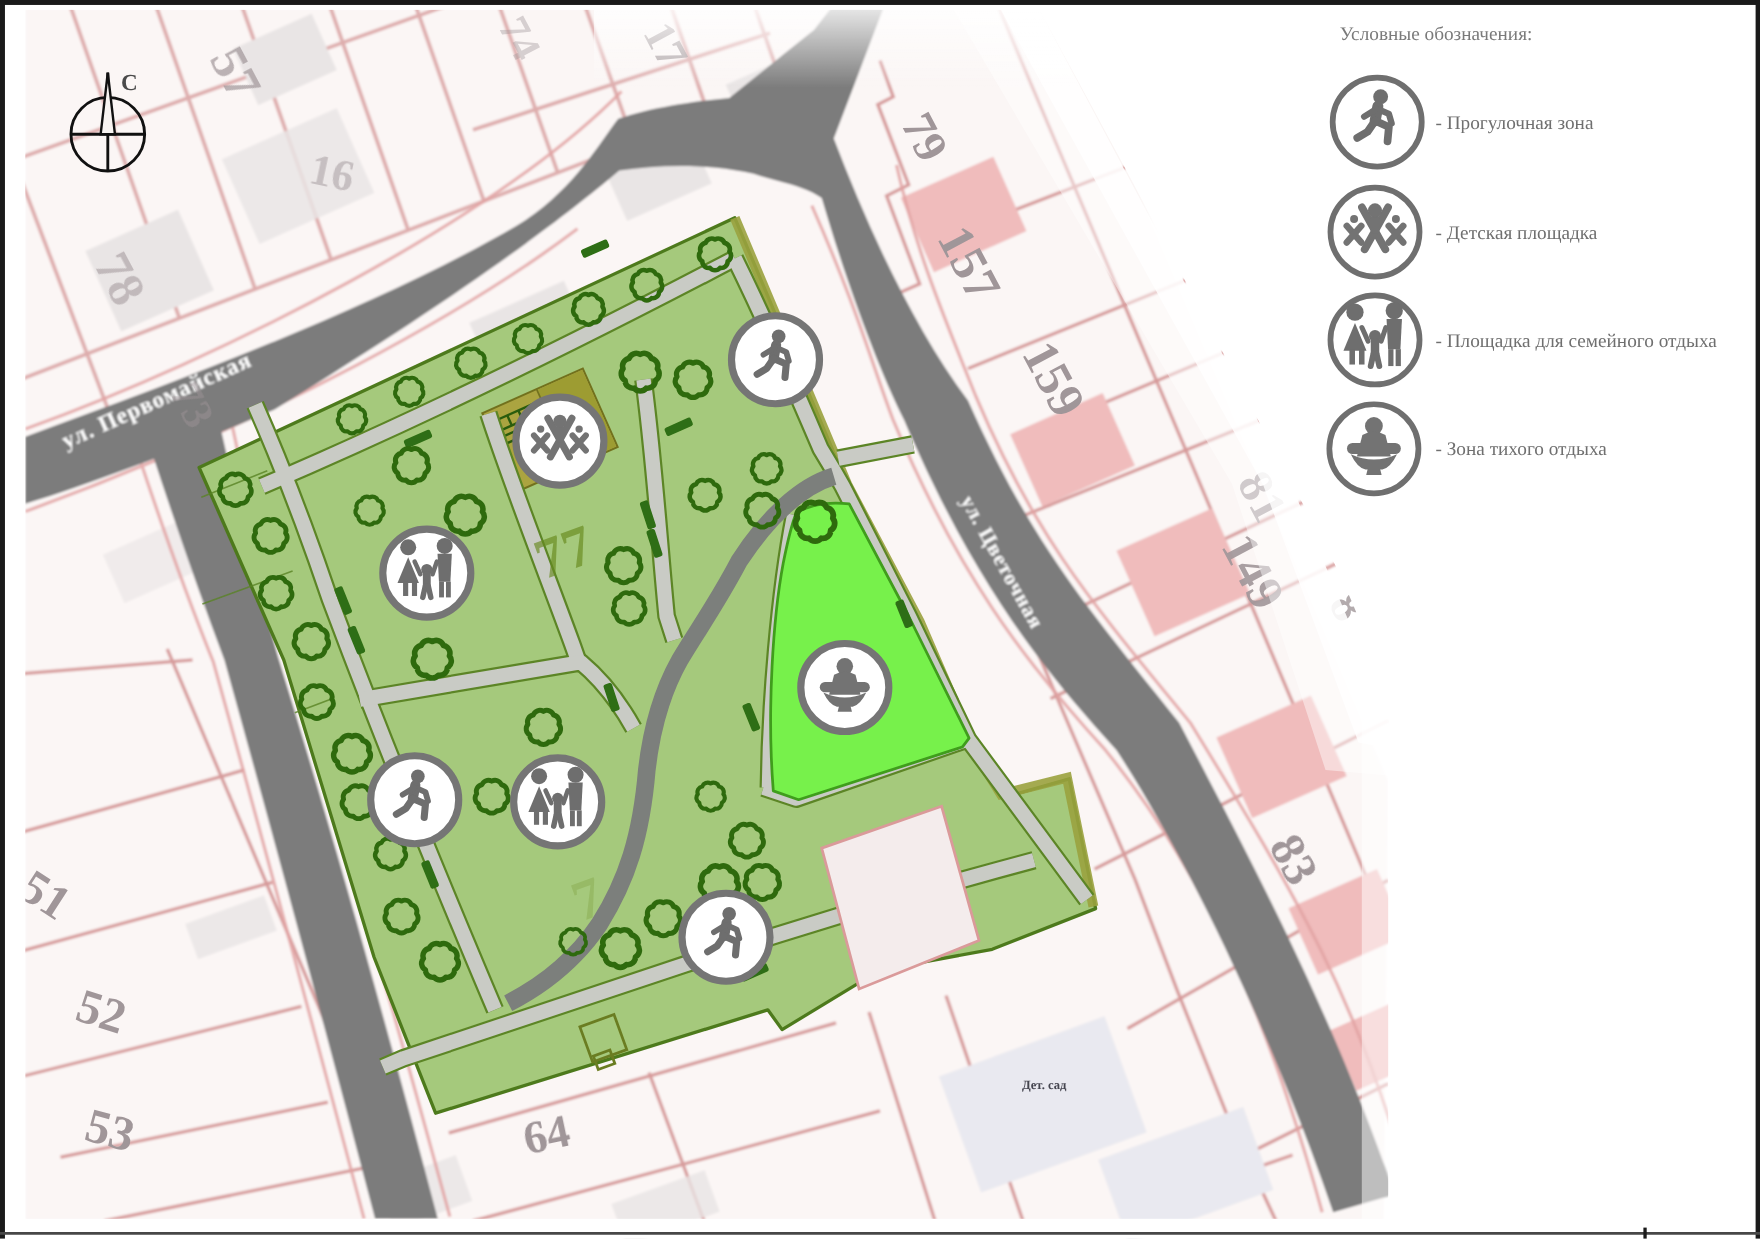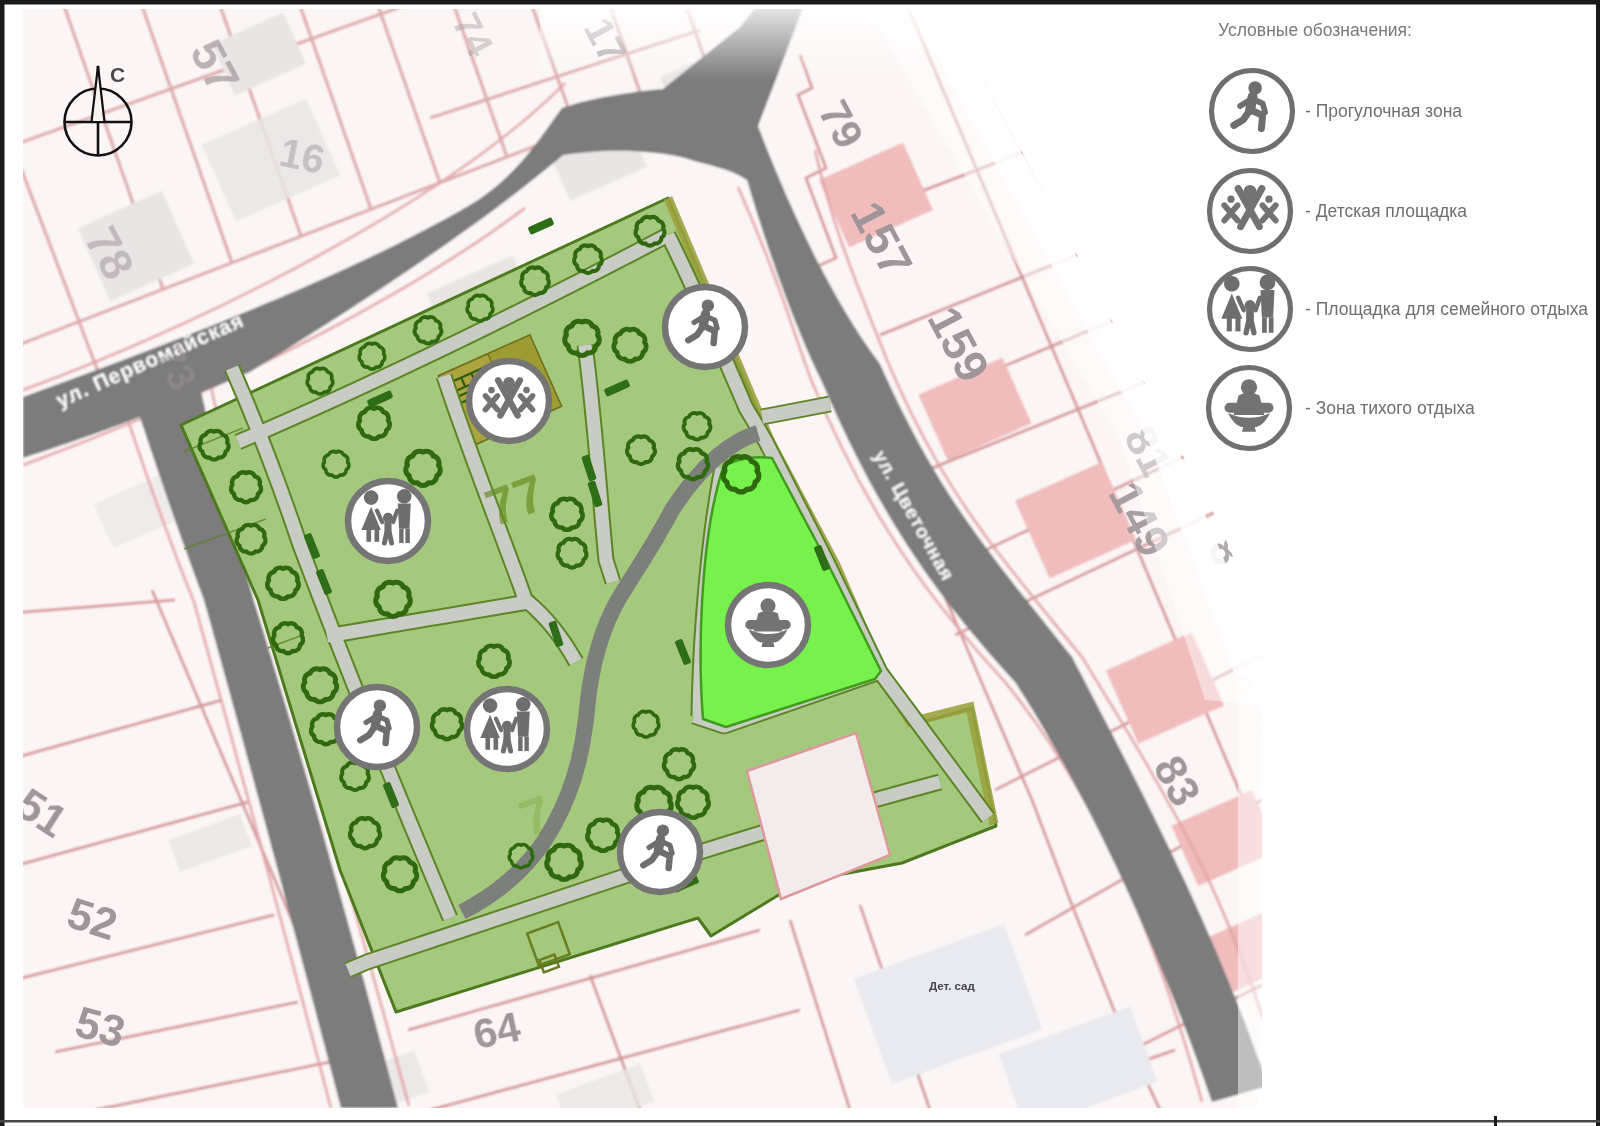--- a/index.html
+++ b/index.html
@@ -1,17 +1,17 @@
 <!DOCTYPE html>
 <html><head>
 <meta charset="utf-8">
 <style>
   html,body{margin:0;padding:0;background:#fff;}
   #page{position:relative;width:1600px;height:1126px;overflow:hidden;background:#fff;
-        font-family:Liberation Sans, sans-serif;}
+        font-family:Liberation Serif, serif;}
   svg{position:absolute;left:0;top:0;}
 </style>
 </head>
 <body>
 <div id="page">
 <svg width="1600" height="1126" viewBox="0 0 1600 1126">
 <defs>
 
   <g id="tree">
     <path d="M 0.00,-10.00 A 4.4,4.4 0 0 1 6.43,-7.66 A 4.4,4.4 0 0 1 9.85,-1.74 A 4.4,4.4 0 0 1 8.66,5.00 A 4.4,4.4 0 0 1 3.42,9.40 A 4.4,4.4 0 0 1 -3.42,9.40 A 4.4,4.4 0 0 1 -8.66,5.00 A 4.4,4.4 0 0 1 -9.85,-1.74 A 4.4,4.4 0 0 1 -6.43,-7.66 A 4.4,4.4 0 0 1 0.00,-10.00 Z" fill="none" stroke="#2f6b10" stroke-width="3.2" stroke-linejoin="round"></path>

